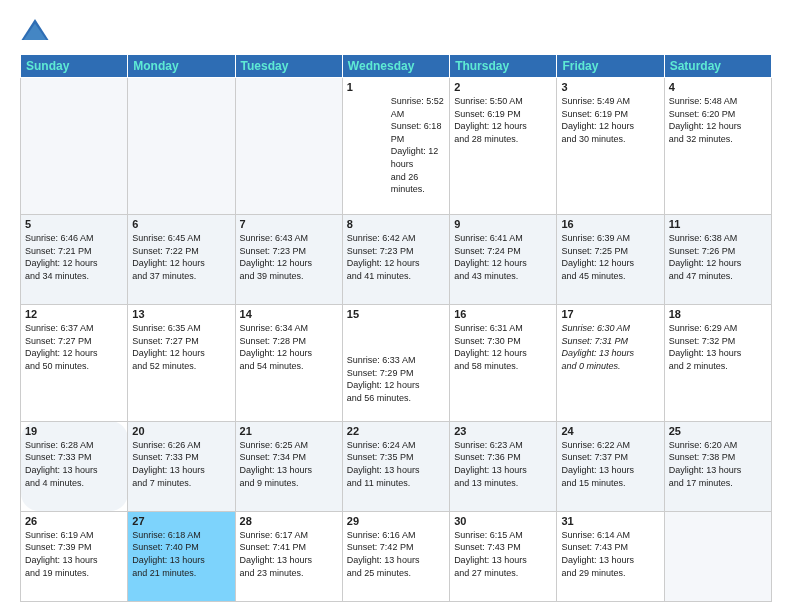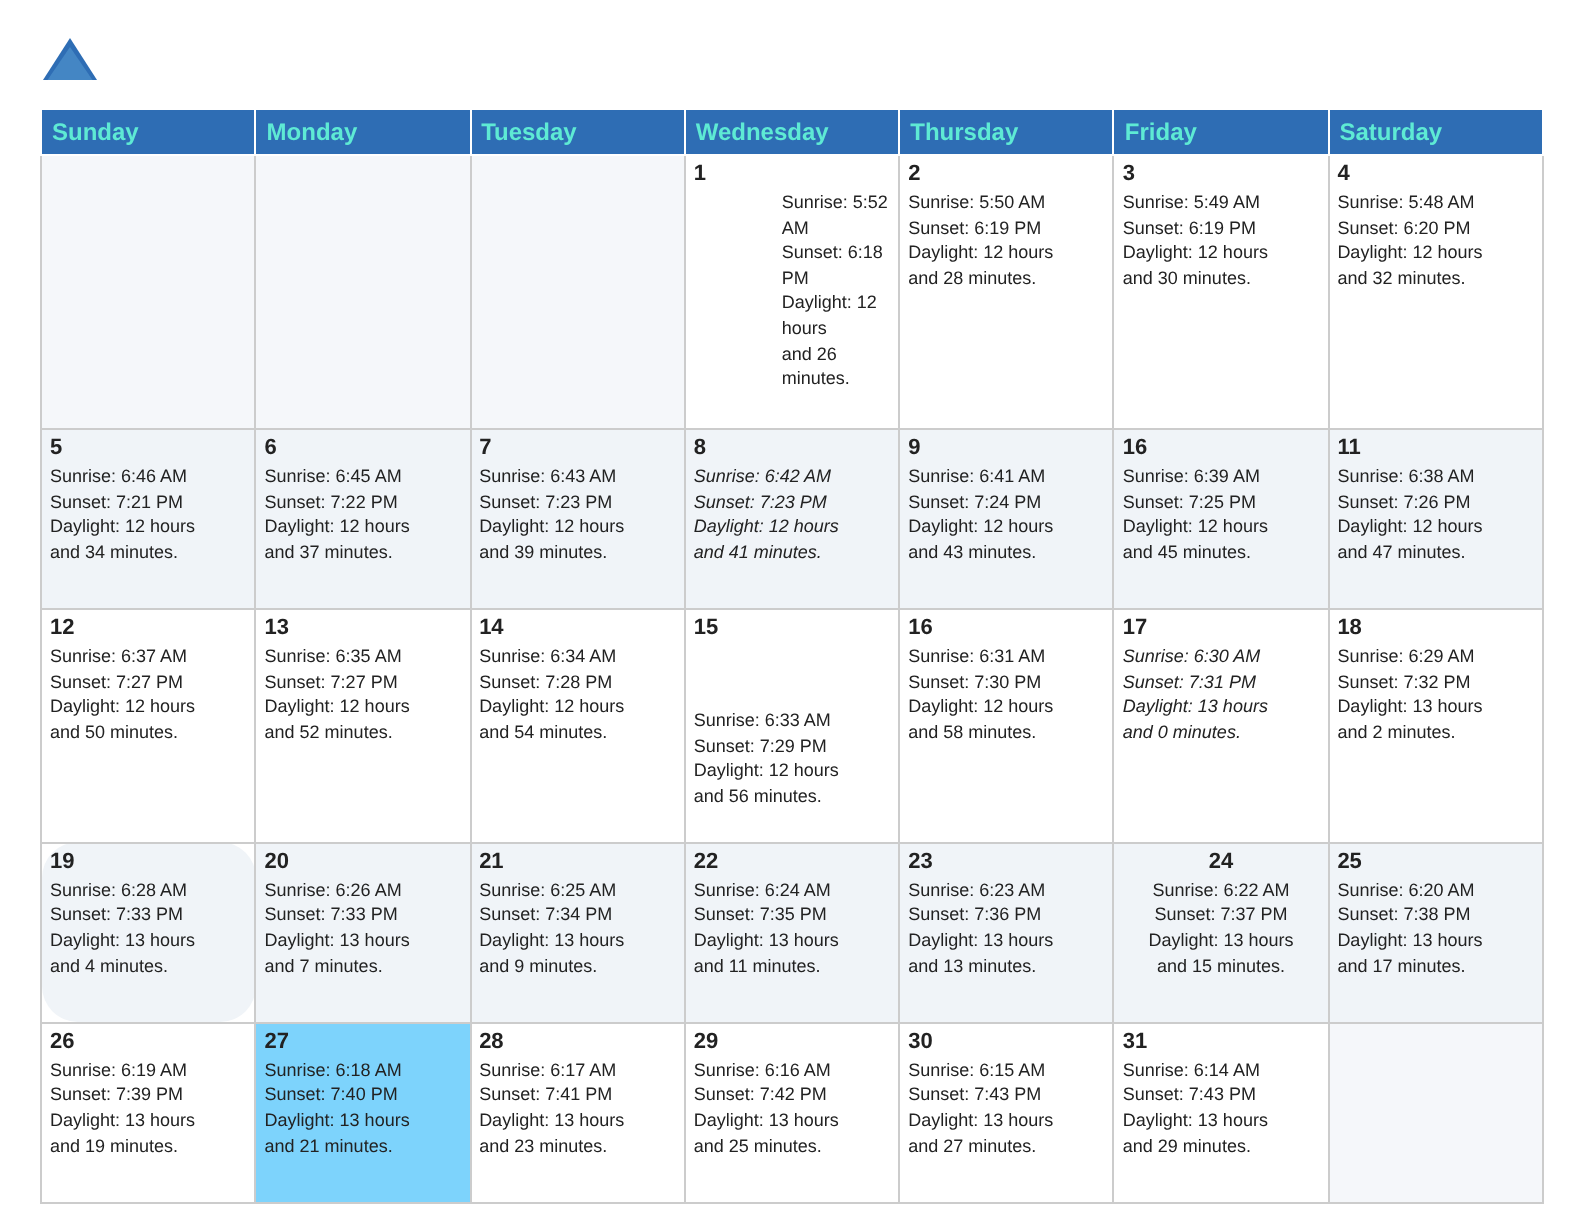--- a/index.html
+++ b/index.html
@@ -192,21 +192,21 @@
           </td>
           <td style="background: rgb(240, 244, 248);">
             <span class="day-number">7</span>
             <div class="day-info" style="white-space: pre-line;">Sunrise: 6:43 AM
 Sunset: 7:23 PM
 Daylight: 12 hours
 and 39 minutes.</div>
           </td>
           <td style="background: rgb(240, 244, 248);">
             <span class="day-number">8</span>
-            <div class="day-info" style="white-space: pre-line; font-style: italic;">Sunrise: 6:42 AM
+            <div class="day-info" style="white-space: pre-line;">Sunrise: 6:42 AM
 Sunset: 7:23 PM
 Daylight: 12 hours
 and 41 minutes.</div>
           </td>
           <td style="background: rgb(240, 244, 248);">
             <span class="day-number">9</span>
             <div class="day-info" style="white-space: pre-line;">Sunrise: 6:41 AM
 Sunset: 7:24 PM
 Daylight: 12 hours
 and 43 minutes.</div>
@@ -306,21 +306,21 @@
 Daylight: 13 hours
 and 11 minutes.</div>
           </td>
           <td style="background: rgb(240, 244, 248);">
             <span class="day-number">23</span>
             <div class="day-info" style="white-space: pre-line;">Sunrise: 6:23 AM
 Sunset: 7:36 PM
 Daylight: 13 hours
 and 13 minutes.</div>
           </td>
-          <td style="background: rgb(240, 244, 248); text-align: center;">
+          <td style="background: rgb(240, 244, 248);">
             <span class="day-number">24</span>
             <div class="day-info" style="white-space: pre-line;">Sunrise: 6:22 AM
 Sunset: 7:37 PM
 Daylight: 13 hours
 and 15 minutes.</div>
           </td>
           <td style="background: rgb(240, 244, 248);">
             <span class="day-number">25</span>
             <div class="day-info" style="white-space: pre-line;">Sunrise: 6:20 AM
 Sunset: 7:38 PM

